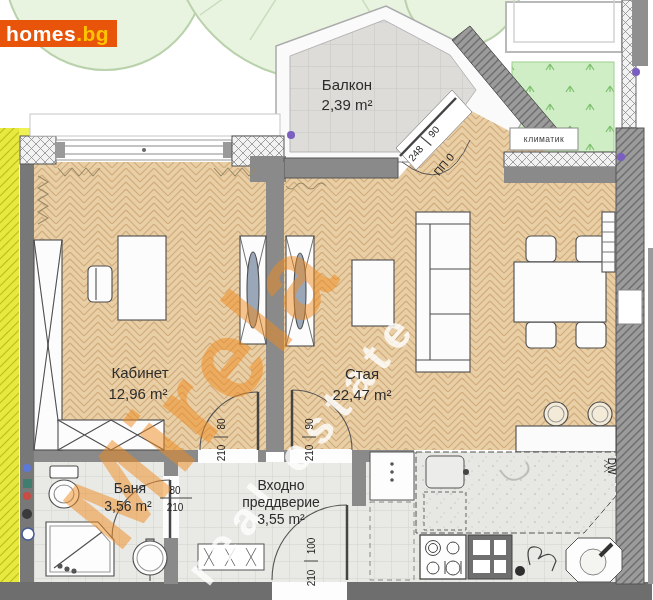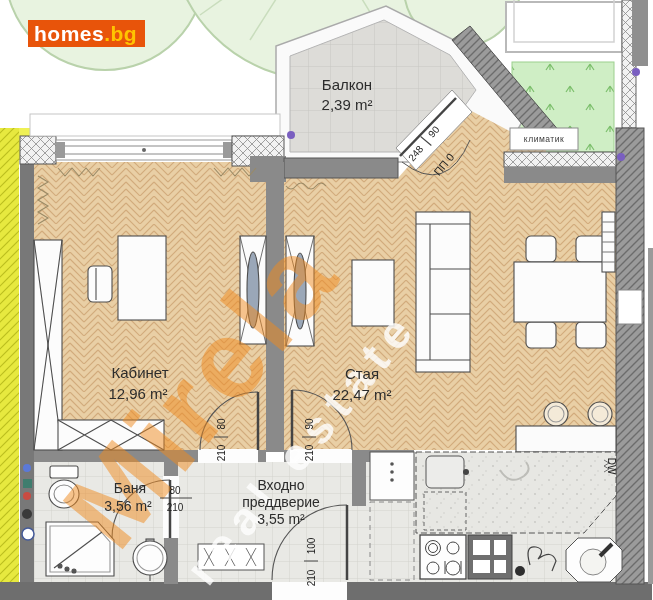--- a/index.html
+++ b/index.html
@@ -1,21 +1,21 @@
 <!DOCTYPE html>
 <html><head>
 <meta charset="utf-8">
 <style>
   html,body{margin:0;padding:0;background:#ffffff;}
   .stage{position:relative;width:653px;height:600px;overflow:hidden;background:#ffffff;
          font-family:"Liberation Sans",sans-serif;}
   .stage svg{position:absolute;left:0;top:0;}
   .logo{position:absolute;left:0;top:20px;background:#e8540a;color:#ffffff;
         font-weight:bold;font-size:21px;line-height:27px;height:27px;padding:0 8px 0 6px;
-        letter-spacing:0.5px;z-index:5;margin-left:28px;}
+        letter-spacing:0.5px;z-index:5;}
   .logo .tld{color:#ffc400;}
   svg text{font-family:"Liberation Sans",sans-serif;}
   .lbl{font-size:15px;fill:#2c2c2c;}
   .lbl-sm{font-size:14px;fill:#2c2c2c;}
   .dim{font-size:10px;fill:#1e1e1e;}
   .tiny{font-size:8.5px;fill:#3a3a3a;letter-spacing:.5px;}
   .wm-main{font-size:112px;fill:#f08a1e;opacity:.5;letter-spacing:6px;font-weight:bold;}
   .wm-sub{font-size:46px;fill:#ffffff;opacity:.8;letter-spacing:10px;font-weight:bold;}
 </style>
 </head>

